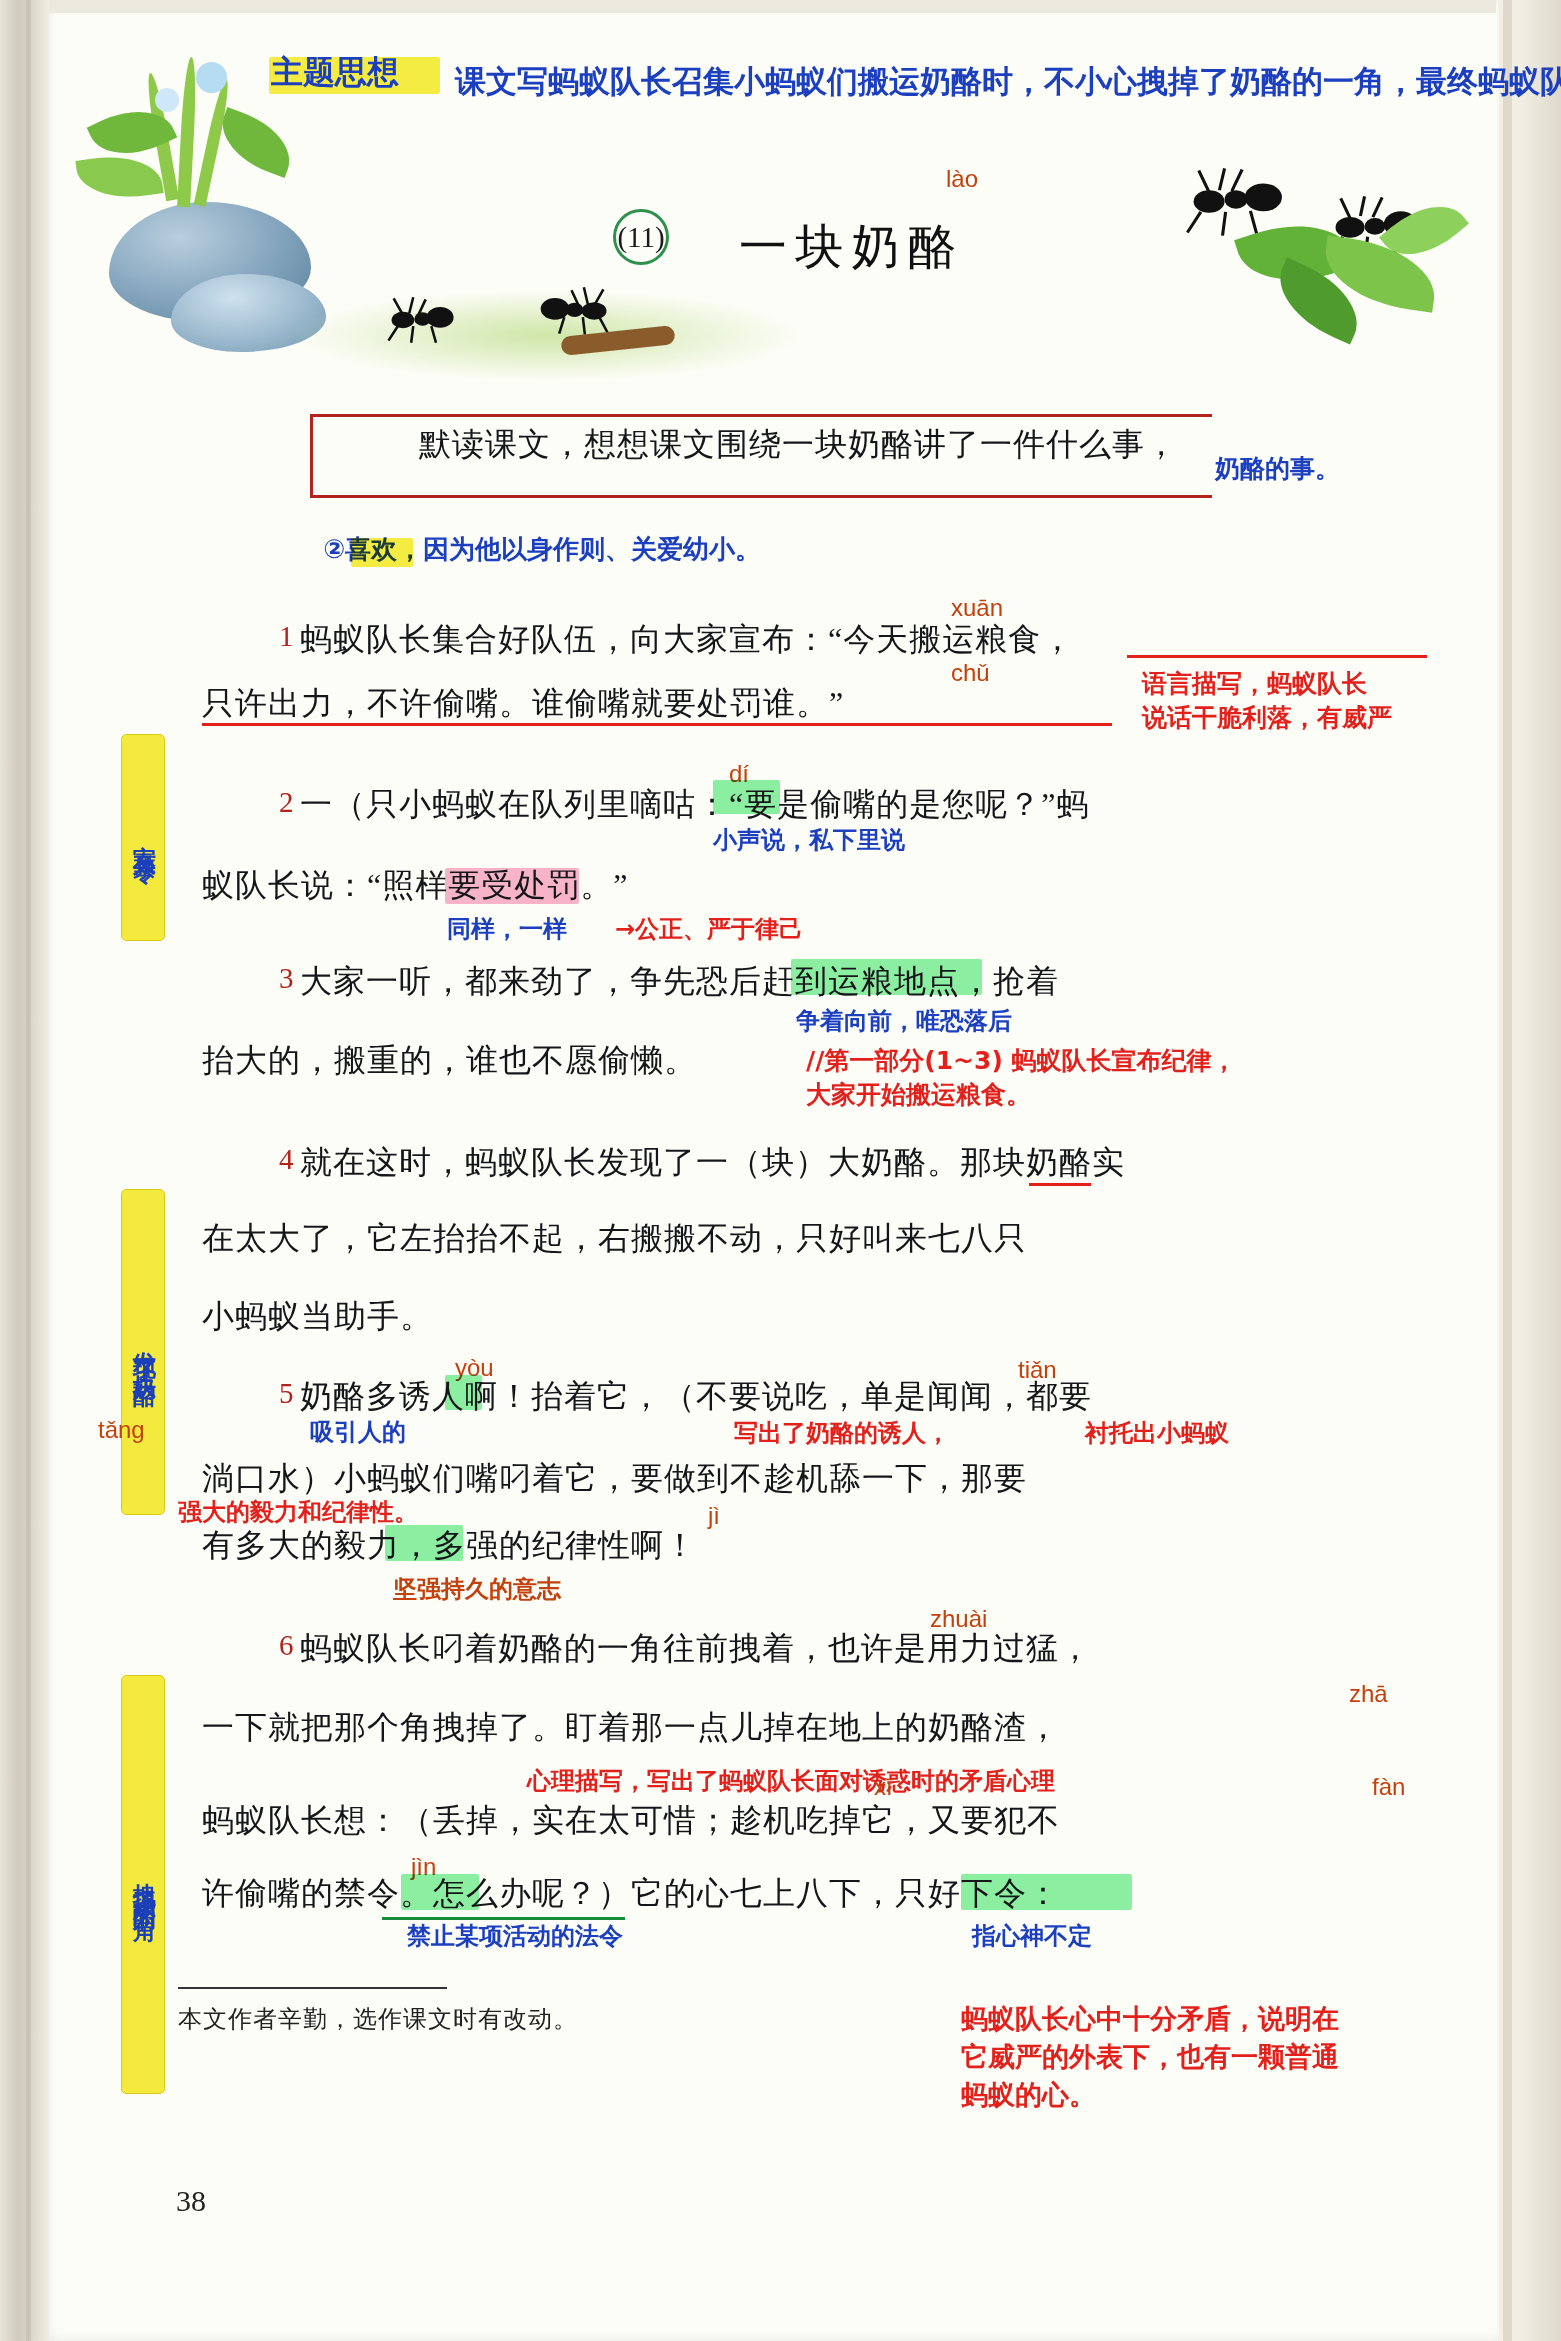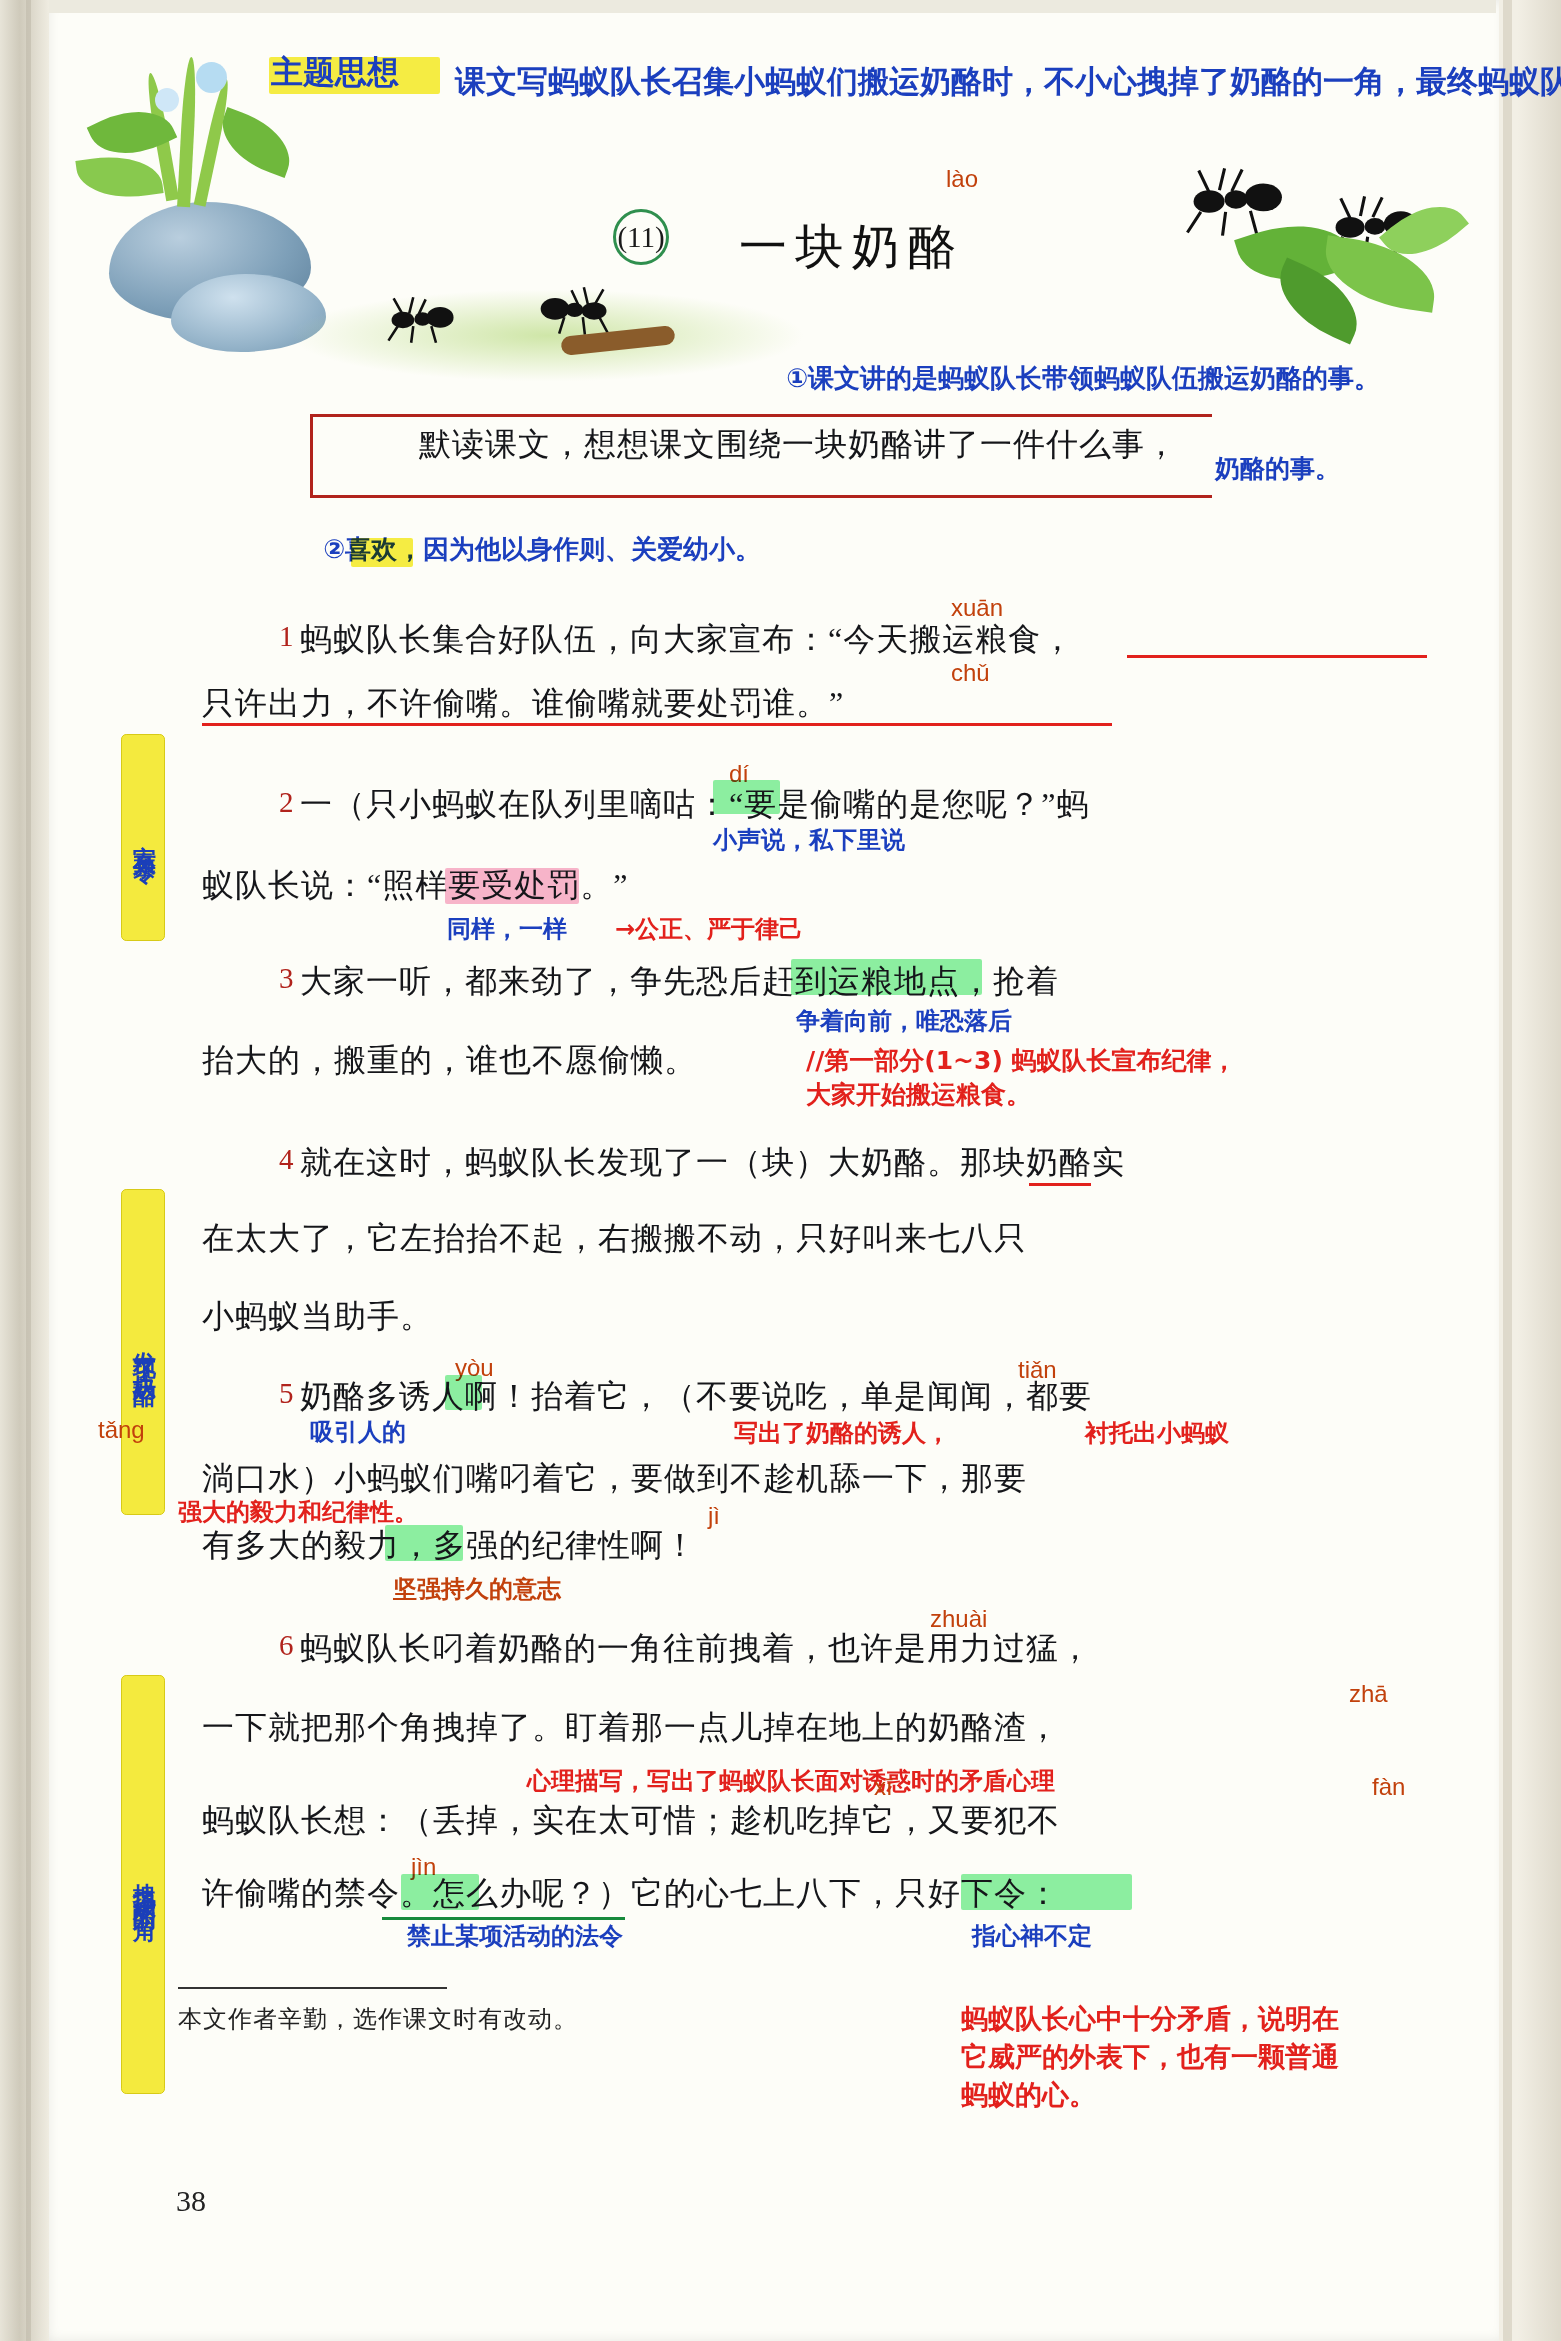--- a/index.html
+++ b/index.html
@@ -248,40 +248,41 @@
   </div>
 
   <div class="hl yellow" style="left:269px; top:57px; width:171px; height:37px;"></div>
   <div class="hand blue" style="left:271px; top:54px; font-size:32px;">主题思想</div>
   <div class="hand blue" style="left:455px; top:52px; font-size:31px; width:1023px; line-height:58px;">课文写蚂蚁队长召集小蚂蚁们搬运奶酪时，不小心拽掉了奶酪的一角，最终蚂蚁队长战胜自己想偷嘴的心理，命令年龄最小的蚂蚁吃掉奶酪渣的故事，表现了蚂蚁队长以身作则、关爱幼小的美好品质。</div>
   <div class="pinyin" style="left:946px; top:165px;">lào</div>
 
   <div class="circleno" style="left:613px; top:209px;">(11)</div>
   <div class="title-big" style="left:739px; top:215px;">一块奶酪</div>
 
-  <div class="hand blue" style="left:786px; top:364px; font-size:26px;"><span>①</span><span>课文讲的是蚂蚁队长带领蚂蚁队伍搬运奶酪的事。</span></div>
 
   <div class="bracket" style="left:310px; top:414px; width:899px; height:78px; border-right:none;"></div>
   <div class="line body-text" style="left:419px; top:423px;">默读课文，想想课文围绕一块奶酪讲了一件什么事，</div>
   <div class="hand blue" style="left:1215px; top:455px; font-size:25px;">奶酪的事。</div>
 
   <div class="hand blue" style="left:323px; top:535px; font-size:26px;"><span>②</span><span>喜欢，因为他以身作则、关爱幼小。</span></div>
   <div class="hl yellow" style="left:351px; top:538px; width:62px; height:29px;"></div>
 
   <div class="vtag" style="left:121px; top:734px; width:44px; height:207px;">宣布禁令</div>
   <div class="vtag" style="left:121px; top:1189px; width:44px; height:326px;">发现了一块奶酪</div>
   <div class="vtag" style="left:121px; top:1675px; width:44px; height:419px;">拽掉了奶酪的一角</div>
 
   <div class="pinyin" style="left:951px; top:594px;">xuān</div>
   <div class="line pnum" style="left:279px; top:620px;">1</div>
   <div class="line body-text" style="left:300px; top:618px;">蚂蚁队长集合好队伍，向大家宣布：“今天搬运粮食，</div>
   <div class="pinyin" style="left:951px; top:659px;">chǔ</div>
   <div class="line body-text" style="left:202px; top:682px;">只许出力，不许偷嘴。谁偷嘴就要处罚谁。”</div>
   <div class="uline" style="left:1127px; top:655px; width:300px;"></div>
   <div class="uline" style="left:202px; top:723px; width:910px;"></div>
+  <div class="hand red" style="left:1142px; top:667px; font-size:25px; line-height:34px;">语言描写，蚂蚁队长
+说话干脆利落，有威严</div>
 
   <div class="pinyin" style="left:729px; top:760px;">dí</div>
   <div class="hl green" style="left:713px; top:780px; width:67px; height:34px;"></div>
   <div class="line pnum" style="left:279px; top:786px;">2</div>
   <div class="line body-text" style="left:300px; top:783px;">一（只小蚂蚁在队列里嘀咕：“要是偷嘴的是您呢？”蚂</div>
   <div class="hand blue" style="left:713px; top:827px; font-size:24px;">小声说，私下里说</div>
 
   <div class="hl pink" style="left:445px; top:868px; width:134px; height:36px;"></div>
   <div class="line body-text" style="left:202px; top:864px;">蚁队长说：“照样要受处罚。”</div>
   <div class="hand blue" style="left:447px; top:916px; font-size:24px;">同样，一样</div>

